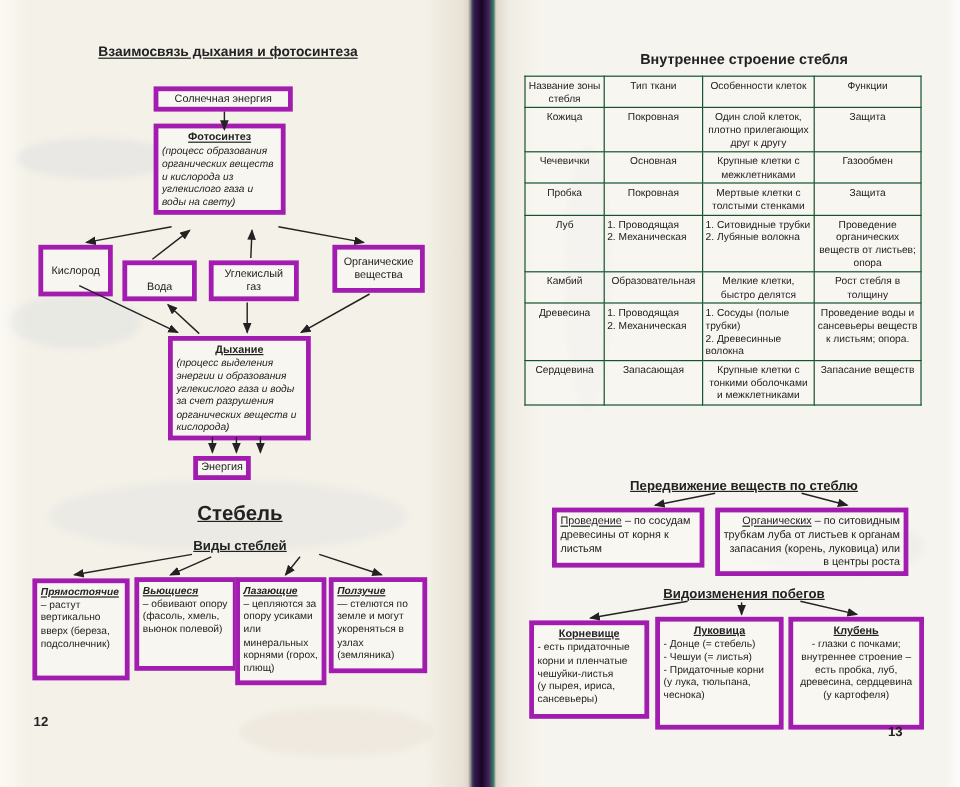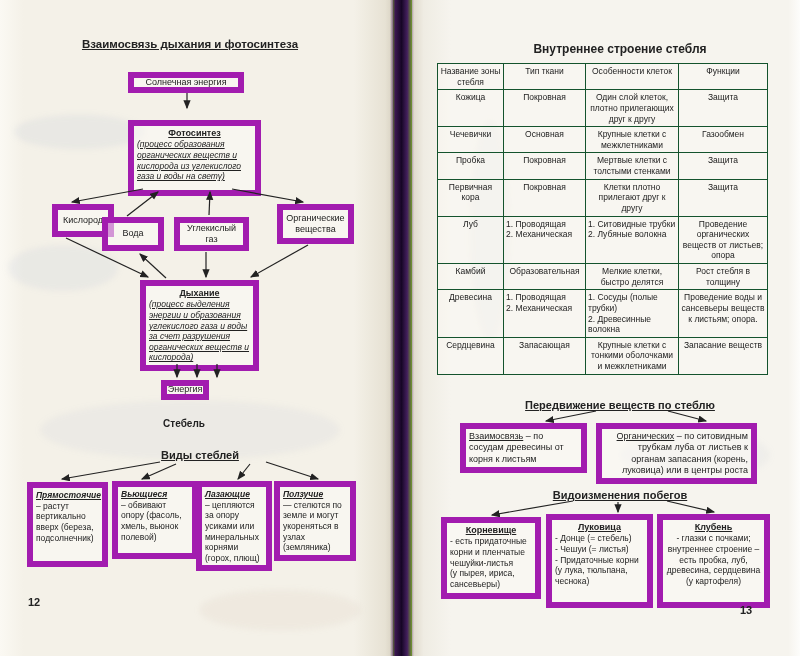--- a/index.html
+++ b/index.html
@@ -1,31 +1,31 @@
 <!DOCTYPE html>
 <html><head>
 <meta charset="utf-8">
 <style>
   html,body{margin:0;padding:0;}
   body{font-family:"Liberation Sans",sans-serif;color:#222;}
-  #scan{position:relative;width:800px;height:656px;background:#84cc16;overflow:hidden;}
+  #scan{position:relative;width:800px;height:656px;background:#22c55e;overflow:hidden;}
   .page{position:absolute;inset:0;}
   #left-page-bg{position:absolute;left:0;top:0;width:393px;height:656px;
     background:linear-gradient(90deg,#fbf9f3 0%,#f4f1e8 6%,#f4f1e8 90%,#e7e2d4 98%,#d8d2c2 100%);}
   #right-page-bg{position:absolute;left:412px;top:0;width:388px;height:656px;
     background:linear-gradient(90deg,#ddd6c8 0%,#efece3 3%,#f6f4ee 10%,#f6f4ee 97%,#fdfdfb 100%);}
   #binding{position:absolute;left:390px;top:0;width:24px;height:656px;
     background:linear-gradient(90deg,rgba(40,12,60,0) 0%,#3a1650 22%,#160626 48%,#44205e 72%,rgba(40,12,60,0) 100%);}
   .artifact{position:absolute;border-radius:50%;filter:blur(3px);pointer-events:none;}
-  .box{position:absolute;border:6px solid #a21caf;background:rgba(252,250,245,.55);
+  .box{position:absolute;border:4px solid #a21caf;background:rgba(252,250,245,.55);
     font-size:9px;line-height:1.25;padding:2px 3px;box-sizing:border-box;}
   .center{display:flex;align-items:center;justify-content:center;text-align:center;}
   .b{font-weight:bold;}
   .u{text-decoration:underline;}
-  .i{font-style:italic;text-decoration:underline;}
+  .i{font-style:italic;}
   .pre{white-space:pre-line;}
   .heading{position:absolute;text-align:center;font-weight:bold;}
   .pagenum{position:absolute;font-size:11px;font-weight:bold;}
   .desc{display:block;text-align:left;}
   .type-title{display:block;font-style:italic;font-weight:bold;text-decoration:underline;text-align:left;font-size:8.5px;}
   .type-desc{display:block;text-align:left;font-size:8.5px;}
   .mod-title{display:block;text-align:center;font-weight:bold;text-decoration:underline;font-size:9px;}
   table{border-collapse:collapse;position:absolute;left:437px;top:63px;width:330px;
     font-size:8.5px;line-height:1.25;table-layout:fixed;background:rgba(252,250,245,.4);}
   th,td{border:1px solid #14532d;text-align:center;vertical-align:top;padding:2px 2px;}
@@ -49,51 +49,51 @@
   <div class="artifact" style="left:200px;top:590px;width:160px;height:40px;background:rgba(200,170,150,.10);"></div>
 
   <div class="page">
 
     <div class="heading u" style="left:55px;top:38px;width:270px;font-size:11.5px;">Взаимосвязь дыхания и фотосинтеза</div>
 
     <div class="box center" style="left:128px;top:72px;width:116px;height:21px;">
       <span>Солнечная энергия</span>
     </div>
 
-    <div class="box" style="left:128px;top:120px;width:133px;min-height:76px;">
+    <div class="box" style="left:128px;top:103px;width:110px;min-height:76px;">
       <span class="b u" style="display:block;text-align:center;">Фотосинтез</span>
       <span class="i desc" style="font-size:8.5px;">(процесс образования органических веществ и кислорода из углекислого газа и воды на свету)</span>
     </div>
 
-    <div class="box center" style="left:32px;top:204px;width:62px;height:33px;margin-left:20px;">
+    <div class="box center" style="left:32px;top:204px;width:62px;height:43px;">
       <span>Кислород</span>
     </div>
 
-    <div class="box center" style="left:102px;top:217px;width:62px;height:34px;">
+    <div class="box center" style="left:102px;top:217px;width:62px;height:34px;align-items:flex-end;">
       <span>Вода</span>
     </div>
 
     <div class="box center" style="left:174px;top:217px;width:75px;height:34px;text-align:center;">
       <span>Углекислый газ</span>
     </div>
 
     <div class="box center" style="left:277px;top:204px;width:77px;height:40px;">
       <span>Органические вещества</span>
     </div>
 
     <div class="box" style="left:140px;top:280px;width:119px;min-height:83px;">
       <span class="b u" style="display:block;text-align:center;">Дыхание</span>
       <span class="i desc" style="font-size:8.5px;">(процесс выделения энергии и образования углекислого газа и воды за счет разрушения органических веществ и кислорода)</span>
     </div>
 
     <div class="box center" style="left:161px;top:380px;width:48px;height:20px;">
       <span>Энергия</span>
     </div>
 
-    <div class="heading" style="left:44px;top:418px;width:280px;font-size:10px;">Стебель</div>
+    <div class="heading" style="left:60px;top:418px;width:280px;font-size:17px;text-decoration:underline;">Стебель</div>
 
     <div class="heading u" style="left:60px;top:449px;width:280px;font-size:11px;">Виды стеблей</div>
 
     <div class="box" style="left:27px;top:482px;width:81px;min-height:85px;">
       <span class="type-title">Прямостоячие</span>
       <span class="type-desc">– растут вертикально вверх (береза, подсолнечник)</span>
     </div>
     <div class="box" style="left:112px;top:481px;width:86px;min-height:78px;">
       <span class="type-title">Вьющиеся</span>
       <span class="type-desc">– обвивают опору (фасоль, хмель, вьюнок полевой)</span>
@@ -142,26 +142,20 @@
           <td class="pre">Крупные клетки с межклетниками</td>
           <td class="pre">Газообмен</td>
         </tr>
         <tr>
           <td class="pre">Пробка</td>
           <td class="pre">Покровная</td>
           <td class="pre">Мертвые клетки с толстыми стенками</td>
           <td class="pre">Защита</td>
         </tr>
         <tr>
-          <td class="pre">Первичная кора</td>
-          <td class="pre">Покровная</td>
-          <td class="pre">Клетки плотно прилегают друг к другу</td>
-          <td class="pre">Защита</td>
-        </tr>
-        <tr>
           <td class="pre">Луб</td>
           <td class="pre" style="text-align:left;">1. Проводящая
 2. Механическая</td>
           <td class="pre" style="text-align:left;">1. Ситовидные трубки
 2. Лубяные волокна</td>
           <td class="pre">Проведение органических веществ от листьев; опора</td>
         </tr>
         <tr>
           <td class="pre">Камбий</td>
           <td class="pre">Образовательная</td>
@@ -181,21 +175,21 @@
           <td class="pre">Запасающая</td>
           <td class="pre">Крупные клетки с тонкими оболочками и межклетниками</td>
           <td class="pre">Запасание веществ</td>
         </tr>
       </tbody>
     </table>
 
     <div class="heading u" style="left:455px;top:399px;width:330px;font-size:11px;">Передвижение веществ по стеблю</div>
 
     <div class="box" style="left:460px;top:423px;width:127px;min-height:50px;text-align:left;font-size:9px;">
-      <span class="u">Взаимосвязь</span>
+      <span class="u">Проведение</span>
       <span>– по сосудам древесины от корня к листьям</span>
     </div>
 
     <div class="box" style="left:596px;top:423px;width:161px;min-height:55px;text-align:right;font-size:9px;">
       <span class="u">Органических</span>
       <span>– по ситовидным трубкам луба от листьев к органам запасания (корень, луковица) или в центры роста</span>
     </div>
 
     <div class="heading u" style="left:455px;top:489px;width:330px;font-size:11px;">Видоизменения побегов</div>
 

